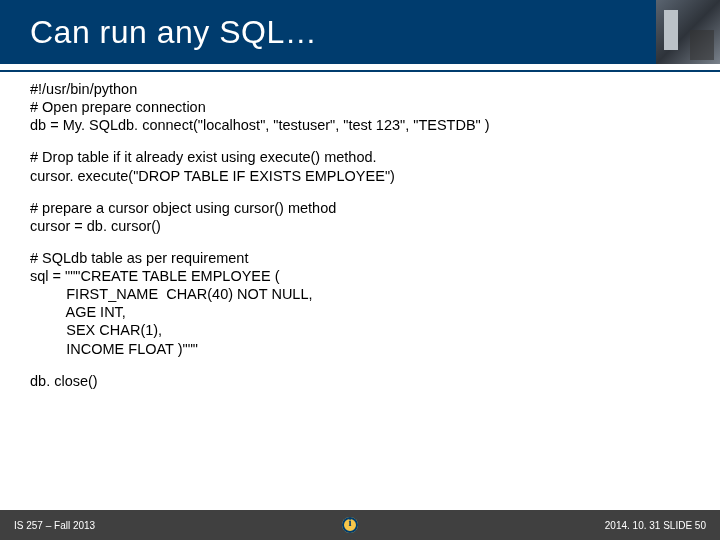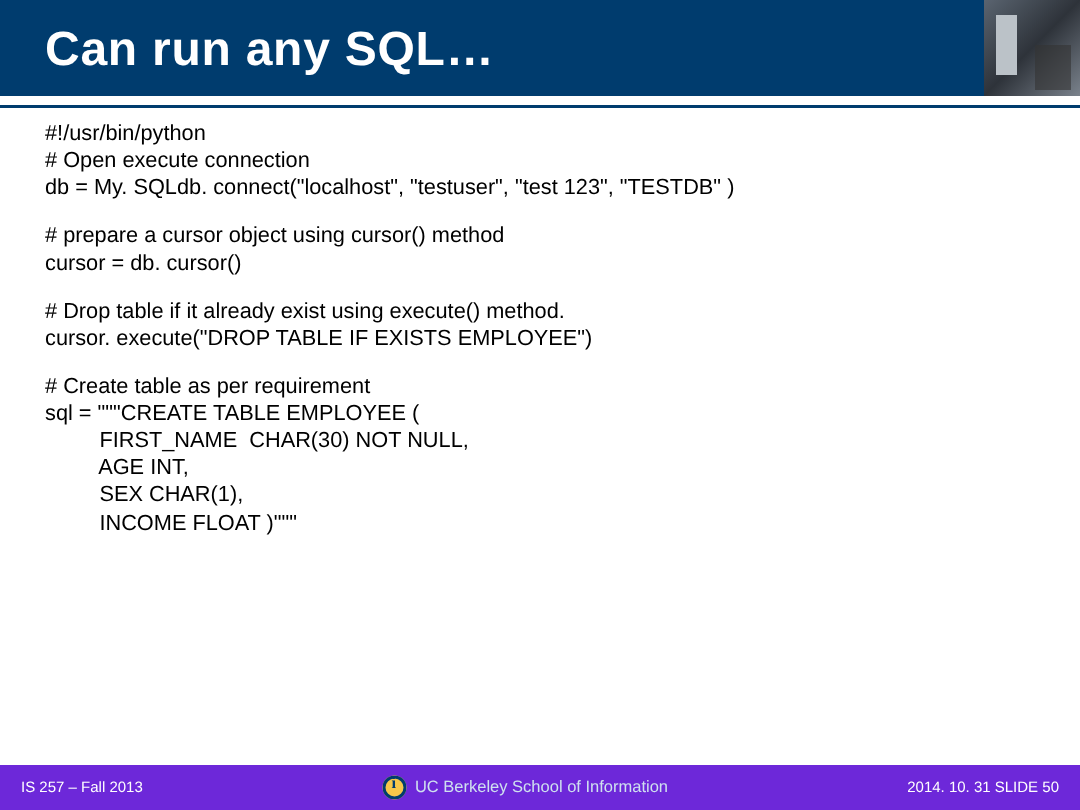--- a/index.html
+++ b/index.html
@@ -1,76 +1,76 @@
 <!DOCTYPE html>
 <html><head>
 <meta charset="utf-8">
 <style>
   * { margin: 0; padding: 0; box-sizing: border-box; }
   html, body { width: 720px; height: 540px; font-family: Arial, Helvetica, sans-serif; background: #fff; overflow: hidden; }
   .slide { width: 720px; height: 540px; position: relative; display: flex; flex-direction: column; }
   .title-band { height: 64px; background: #003c6e; display: flex; align-items: center; padding-left: 30px; position: relative; }
-  .title-band h1 { color: #fff; font-size: 32px; font-weight: 700; letter-spacing: 0.5px; }
+  .title-band h1 { color: #fff; font-size: 32px; font-weight: 400; letter-spacing: 0.5px; }
   .title-photo { position: absolute; right: 0; top: 0; width: 64px; height: 64px; background: linear-gradient(135deg, #5a6470 0%, #2e333a 50%, #7a828c 100%); }
   .title-photo::before { content:""; position:absolute; left:8px; top:10px; width:14px; height:40px; background:#bbc2c8; }
   .title-photo::after { content:""; position:absolute; right:6px; bottom:4px; width:24px; height:30px; background:#333; opacity:.6; }
   .thin-rule { height: 2px; background: #003c6e; margin: 6px 0 0 0; }
   .body { flex: 1; padding: 8px 22px 0 30px; font-size: 14.5px; line-height: 1.25; color: #000; }
   .body .blk { margin-bottom: 14px; }
   .body .line { white-space: pre; }
-  .footer { height: 30px; background: #6d28d9; display: flex; align-items: center; justify-content: space-between; padding: 0 14px; color: #fff; font-size: 10px; }
+  .footer { height: 30px; background: #404040; display: flex; align-items: center; justify-content: space-between; padding: 0 14px; color: #fff; font-size: 10px; }
   .footer-center { display: flex; align-items: center; gap: 6px; color: #cfe0ef; font-size: 11px; }
   .berk-logo { width: 16px; height: 16px; border-radius: 50%; background: #f6c74a; box-shadow: inset 0 0 0 2px #003c6e; position: relative; }
   .berk-logo::after { content: "i"; position:absolute; left:0; right:0; top:-1px; text-align:center; color:#003c6e; font-weight:bold; font-size:11px; font-family: Georgia, serif; }
 </style>
 </head>
 <body>
 
 <div class="slide">
 
   <div class="title-band">
     <h1>Can run any SQL…</h1>
     <div class="title-photo"></div>
   </div>
   <div class="thin-rule"></div>
 
   <div class="body">
 
     <div class="blk">
       <div class="line">#!/usr/bin/python</div>
-      <div class="line"># Open execute connection</div>
+      <div class="line"># Open prepare connection</div>
       <div class="line">db = My. SQLdb. connect("localhost", "testuser", "test 123", "TESTDB" )</div>
+    </div>
+
+    <div class="blk">
+      <div class="line"># Drop table if it already exist using execute() method.</div>
+      <div class="line">cursor. execute("DROP TABLE IF EXISTS EMPLOYEE")</div>
     </div>
 
     <div class="blk">
       <div class="line"># prepare a cursor object using cursor() method</div>
       <div class="line">cursor = db. cursor()</div>
     </div>
 
     <div class="blk">
-      <div class="line"># Drop table if it already exist using execute() method.</div>
-      <div class="line">cursor. execute("DROP TABLE IF EXISTS EMPLOYEE")</div>
-    </div>
-
-    <div class="blk">
-      <div class="line"># Create table as per requirement</div>
+      <div class="line"># SQLdb table as per requirement</div>
       <div class="line">sql = """CREATE TABLE EMPLOYEE (</div>
-      <div class="line">         FIRST_NAME  CHAR(30) NOT NULL,</div>
+      <div class="line">         FIRST_NAME  CHAR(40) NOT NULL,</div>
       <div class="line">         AGE INT,</div>
       <div class="line">         SEX CHAR(1),</div>
       <div class="line">         INCOME FLOAT )"""</div>
     </div>
 
     <div class="blk">
+      <div class="line">db. close()</div>
     </div>
 
   </div>
 
   <div class="footer">
     <span>IS 257 – Fall 2013</span>
     <span class="footer-center">
       <span class="berk-logo"></span>
-      <span>UC Berkeley School of Information</span>
     </span>
     <span>2014. 10. 31 SLIDE 50</span>
   </div>
 
 </div>
 
 </body></html>

